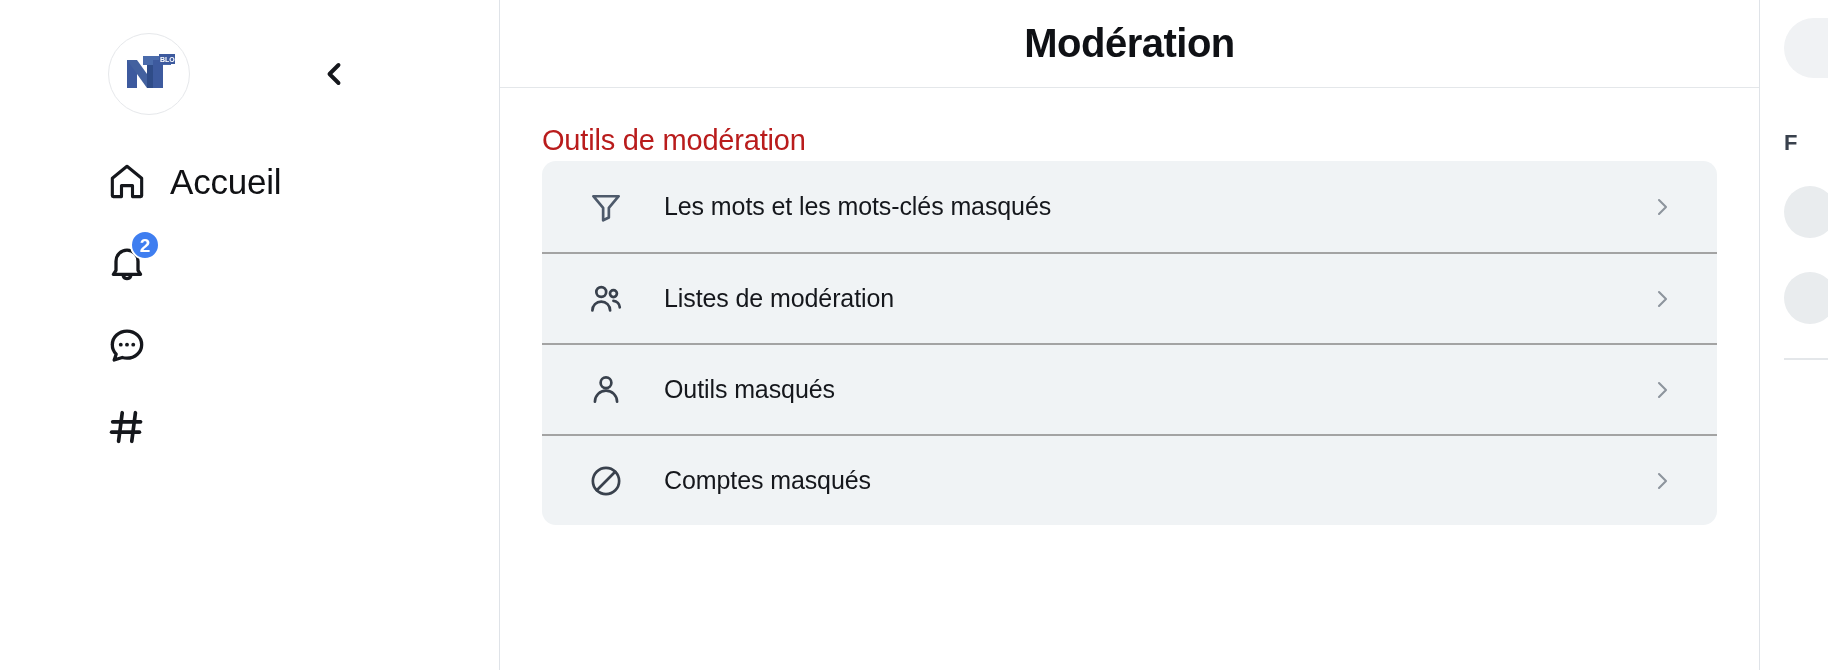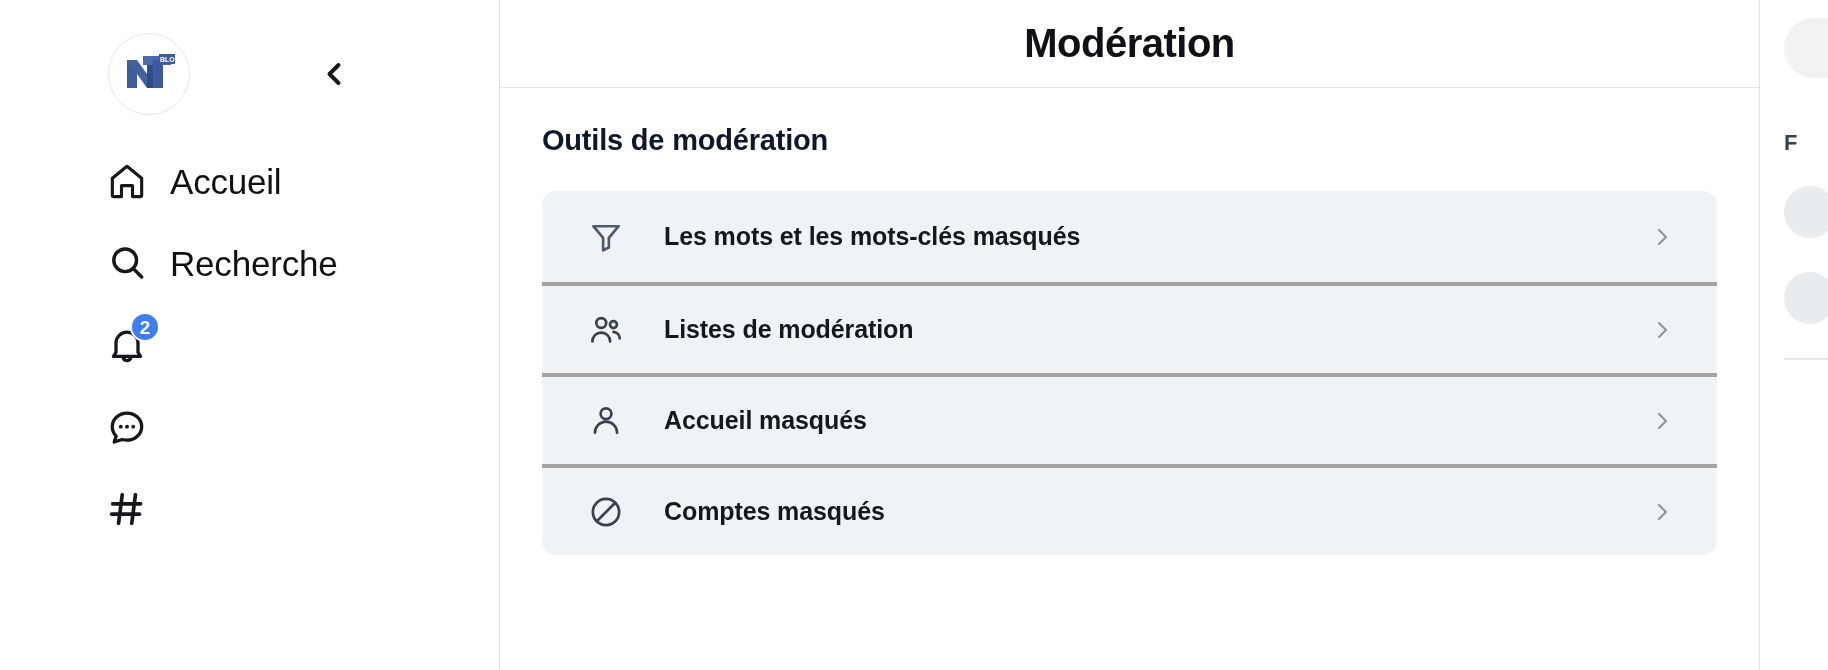--- a/index.html
+++ b/index.html
@@ -132,51 +132,51 @@
     color: #0f1115;
     letter-spacing: -0.5px;
   }
   .main-body {
     flex: 1 1 auto;
     padding: 36px 42px 0 42px;
     overflow: hidden;
   }
   .section-title {
     font-size: 29px;
-    font-weight: bold;
-    color: #0f172a;
-    margin-bottom: 34px;
+    font-weight: normal;
+    color: #b91c1c;
+    margin-bottom: 4px;
     letter-spacing: -0.2px;
   }
   .card {
     background: #f0f3f5;
     border-radius: 14px;
     overflow: hidden;
   }
   .card-row {
     display: flex;
     align-items: center;
     height: 91px;
     padding: 0 42px 0 44px;
     cursor: pointer;
     position: relative;
   }
-  .card-row + .card-row { border-top: 4px solid #a3a3a3; }
+  .card-row + .card-row { border-top: 2px solid #a3a3a3; }
   .row-icon {
     width: 40px;
     height: 40px;
     flex: 0 0 40px;
     display: flex;
     align-items: center;
     justify-content: center;
   }
   .row-label {
     margin-left: 38px;
     font-size: 25px;
-    font-weight: bold;
+    font-weight: normal;
     color: #15171c;
     letter-spacing: -0.1px;
     white-space: nowrap;
     flex: 1 1 auto;
   }
   .row-chevron {
     width: 26px;
     height: 26px;
     flex: 0 0 26px;
     display: flex;
@@ -257,29 +257,20 @@
 
       <div class="nav-item">
         <span class="nav-icon">
           <svg width="44" height="44" viewBox="0 0 24 24" fill="none" stroke="#15171c" stroke-width="1.7" stroke-linecap="round" stroke-linejoin="round">
             <path d="M4 10.5 12 4l8 6.5V20a.5.5 0 0 1-.5.5H15v-6H9v6H4.5A.5.5 0 0 1 4 20z"></path>
           </svg>
         </span>
         <span class="nav-label">Accueil</span>
       </div>
 
-      <div class="nav-item">
-        <span class="nav-icon">
-          <svg width="44" height="44" viewBox="0 0 24 24" fill="none" stroke="#15171c" stroke-width="1.9" stroke-linecap="round">
-            <circle cx="11" cy="10.5" r="6.2"></circle>
-            <line x1="15.6" y1="15.2" x2="20" y2="19.6"></line>
-          </svg>
-        </span>
-        <span class="nav-label">Recherche</span>
-      </div>
 
       <div class="nav-item">
         <span class="nav-icon">
           <svg width="44" height="44" viewBox="0 0 24 24" fill="none" stroke="#15171c" stroke-width="1.8" stroke-linecap="round" stroke-linejoin="round">
             <path d="M18 16V11a6 6 0 1 0-12 0v5l-1.4 2.2h14.8z"></path>
             <path d="M10 19.2a2.2 2.2 0 0 0 4 0"></path>
           </svg>
           <span class="badge">2</span>
         </span>
       </div>
@@ -351,21 +342,21 @@
           </span>
         </div>
 
         <div class="card-row">
           <span class="row-icon">
             <svg width="38" height="38" viewBox="0 0 24 24" fill="none" stroke="#39414d" stroke-width="1.7" stroke-linecap="round" stroke-linejoin="round">
               <circle cx="12" cy="7.4" r="3.4"></circle>
               <path d="M5 19.4a7 7 0 0 1 14 0"></path>
             </svg>
           </span>
-          <span class="row-label">Accueil masqués</span>
+          <span class="row-label">Outils masqués</span>
           <span class="row-chevron">
             <svg width="24" height="24" viewBox="0 0 24 24" fill="none" stroke="#8d949d" stroke-width="2.1" stroke-linecap="round" stroke-linejoin="round">
               <polyline points="9 5 16 12 9 19"></polyline>
             </svg>
           </span>
         </div>
 
         <div class="card-row">
           <span class="row-icon">
             <svg width="38" height="38" viewBox="0 0 24 24" fill="none" stroke="#39414d" stroke-width="1.7" stroke-linecap="round">

